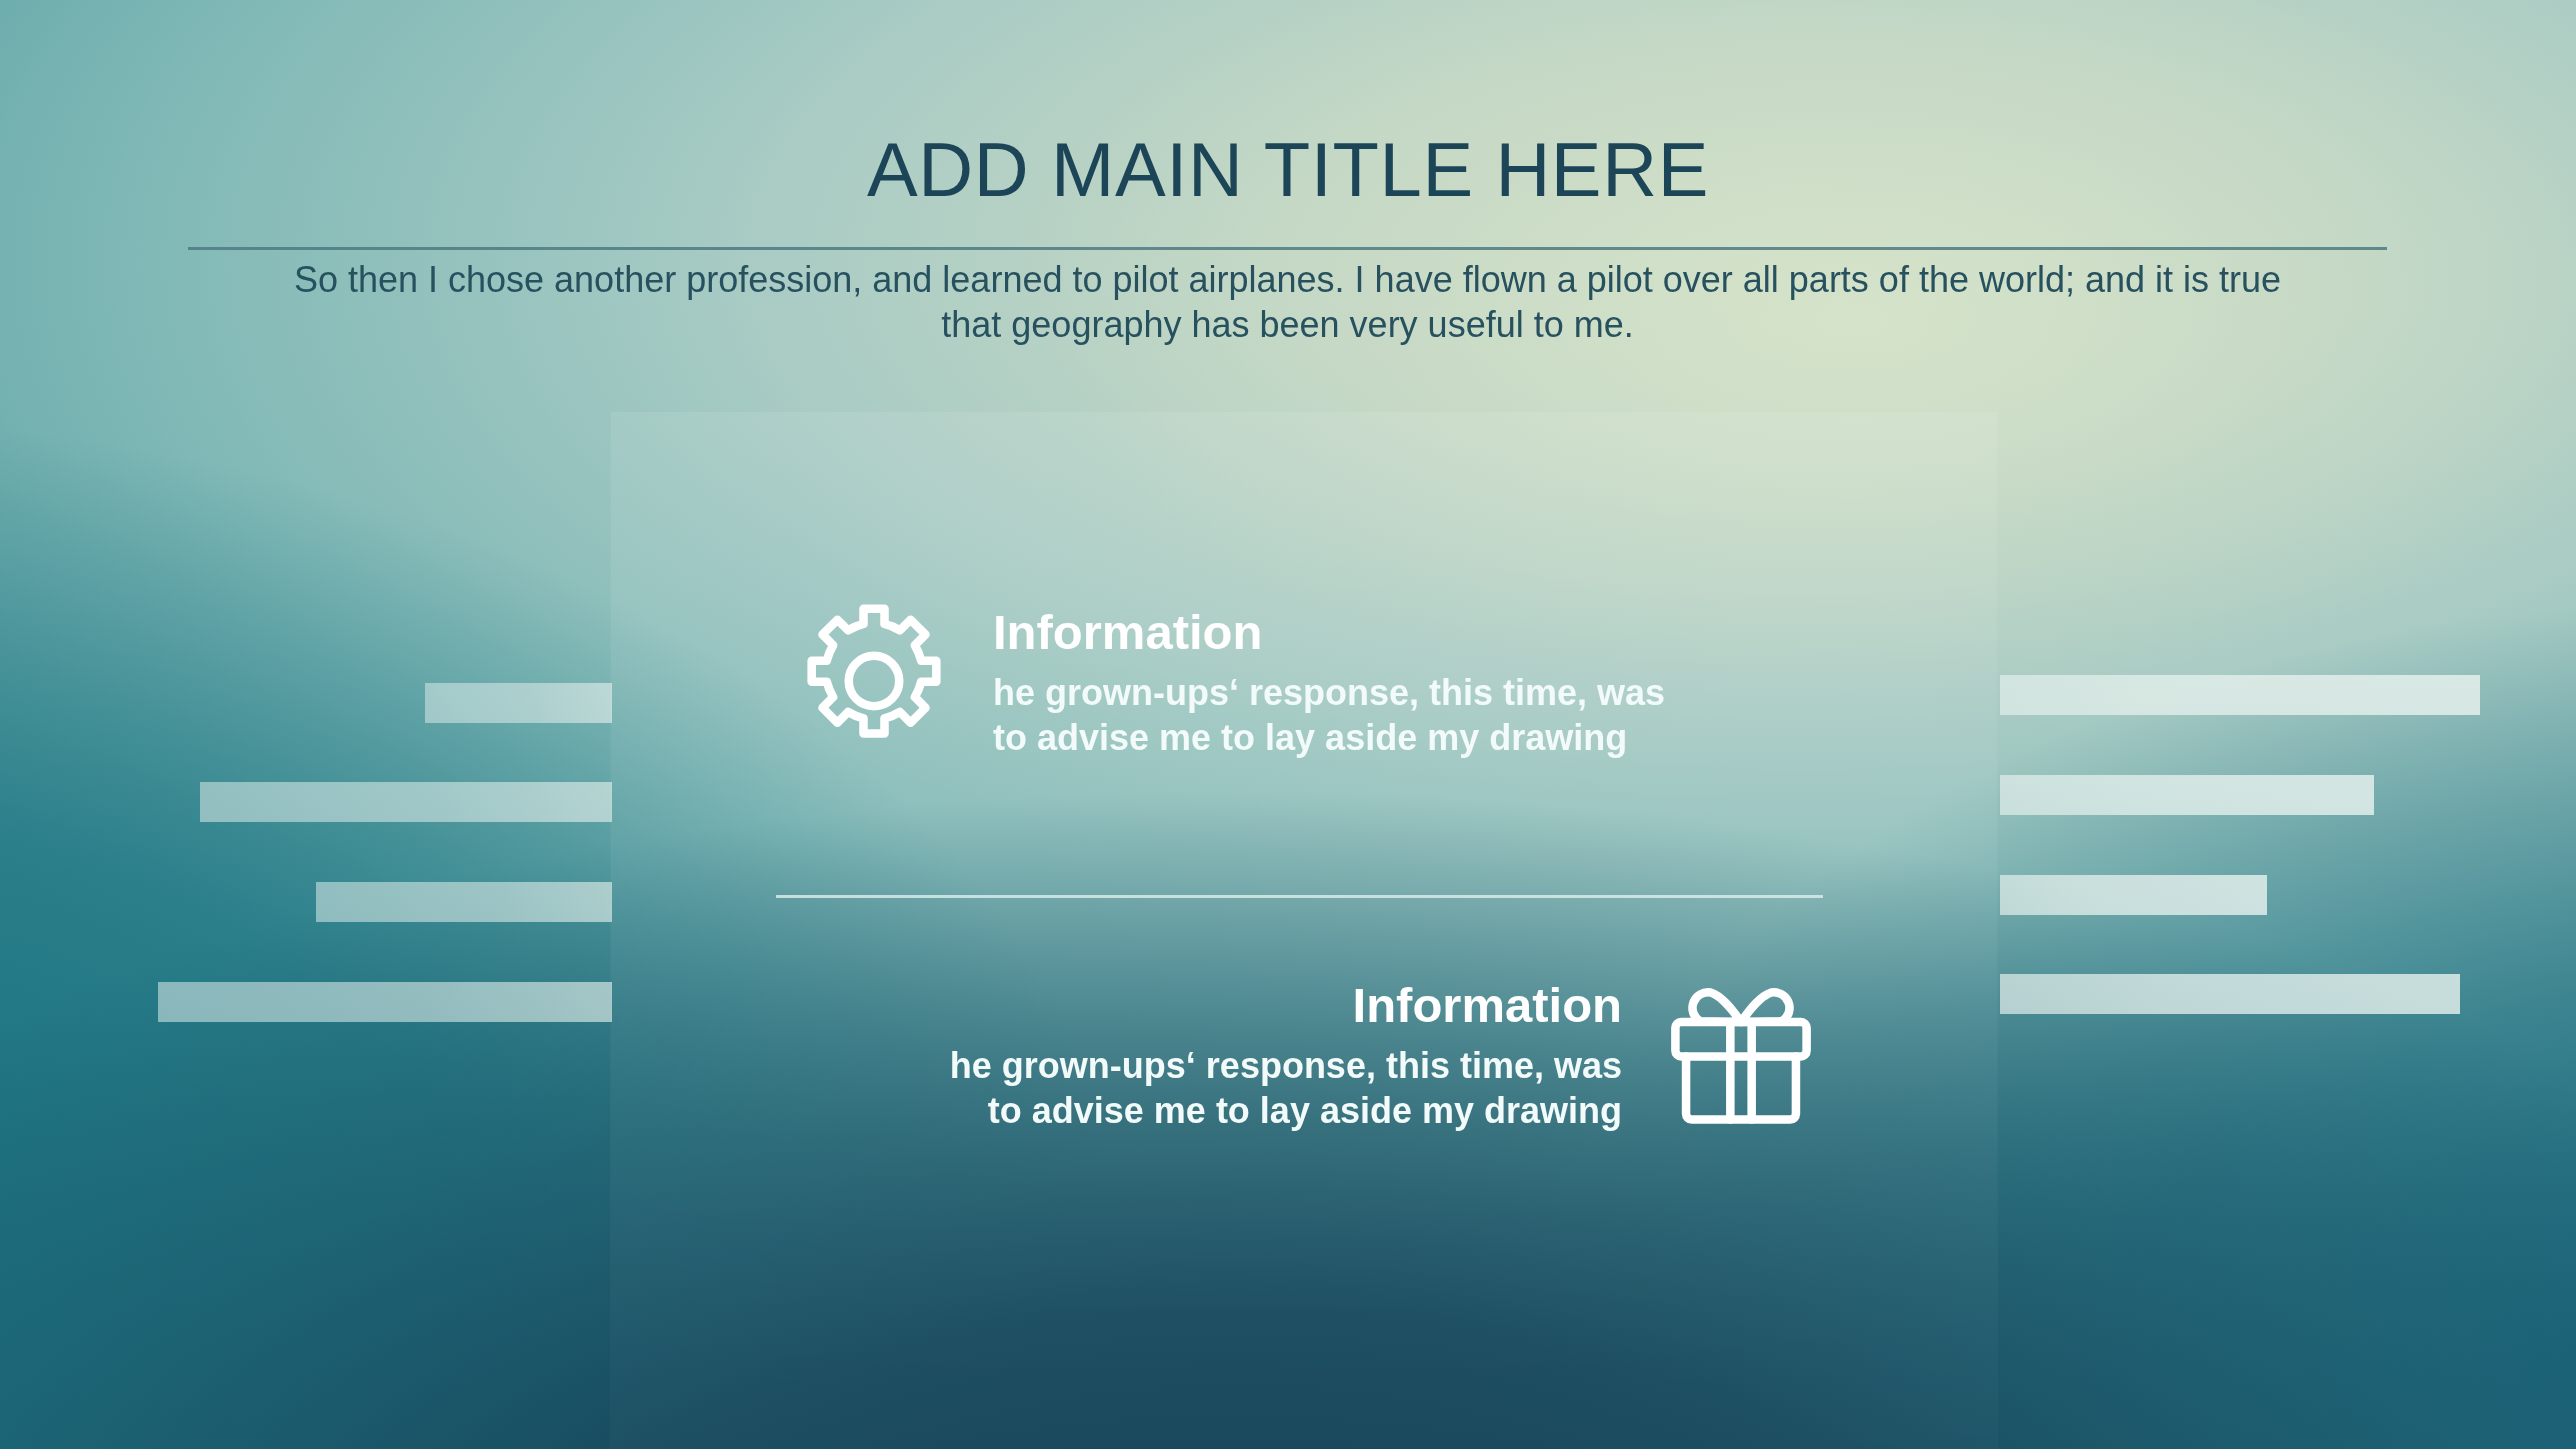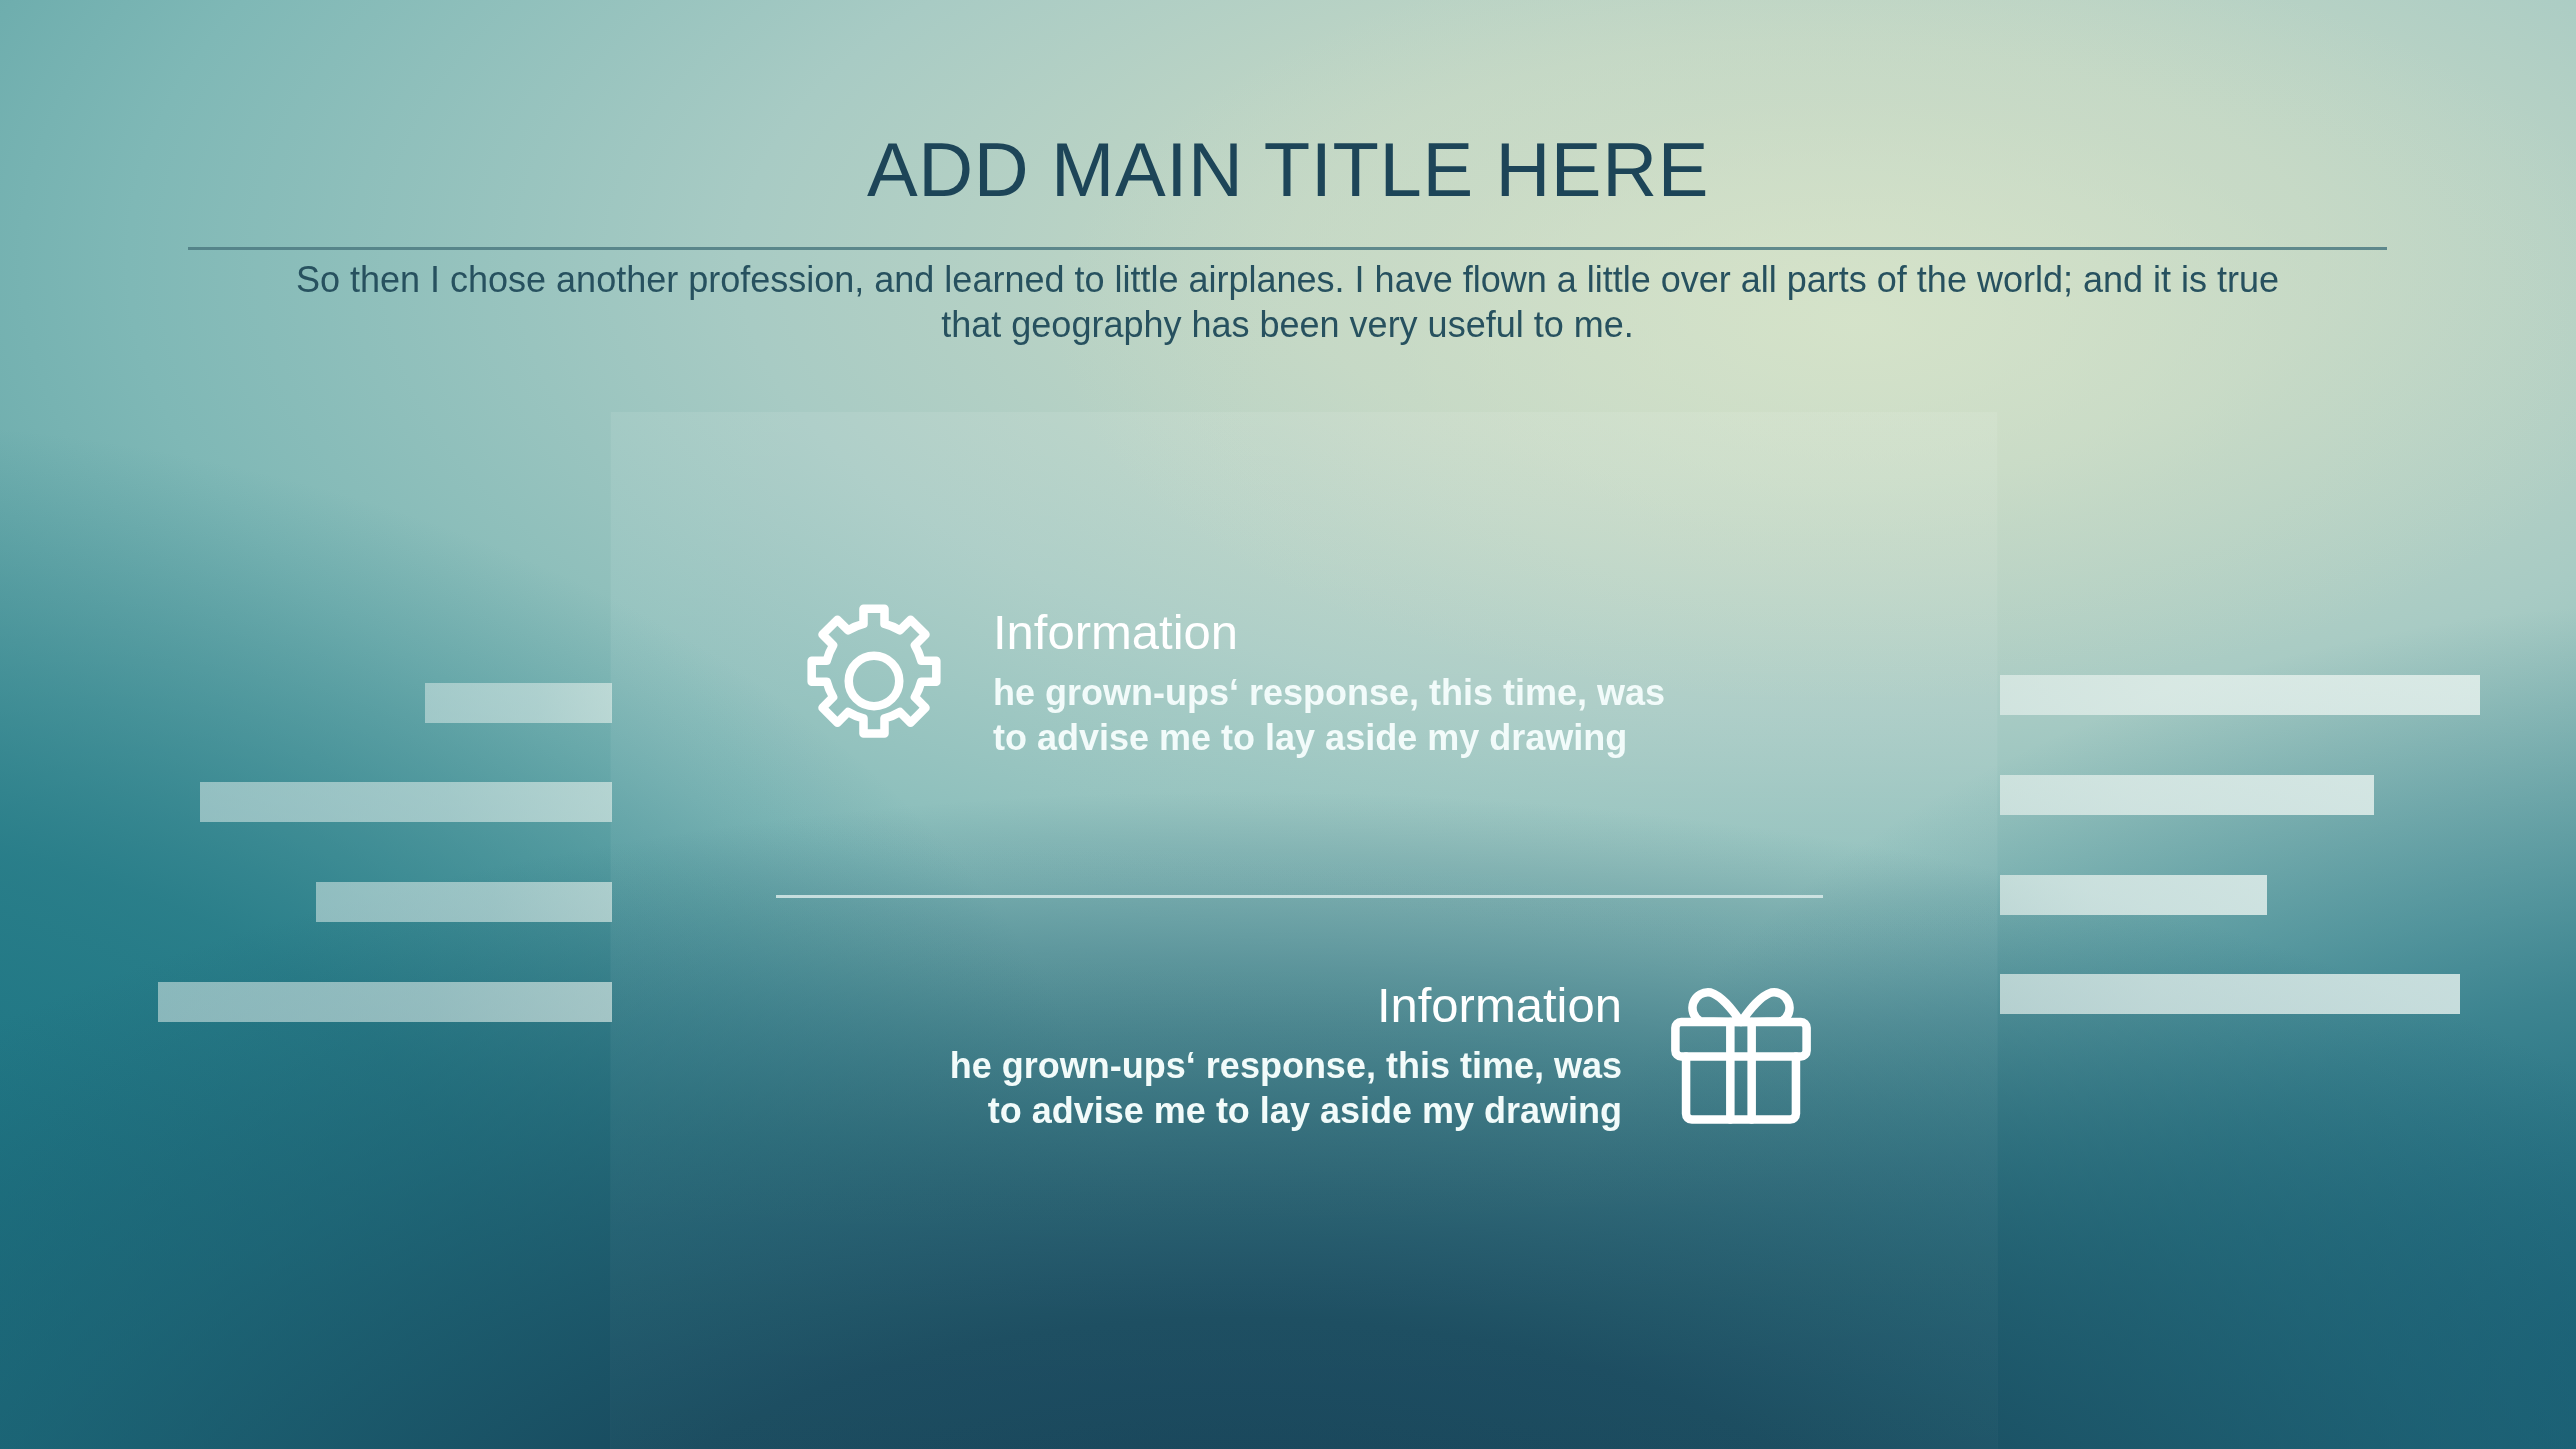--- a/index.html
+++ b/index.html
@@ -97,21 +97,21 @@
   #info-block-2 { left:805px; top:972px; width:1018px; gap:37px; flex-direction:row; justify-content:flex-end; }
 
   .info-icon { flex:0 0 auto; width:164px; height:164px; }
   .info-icon svg { display:block; width:100%; height:100%; }
 
   .info-text { padding-top:9px; }
   .info-text.right { text-align:right; }
 
   .info-heading {
     font-size:49px;
-    font-weight:400;
+    font-weight:700;
     color:#ffffff;
     line-height:1.02;
     margin-bottom:11.6px;
   }
   .info-body {
     font-size:36px;
     font-weight:700;
     color:#f2fbfa;
     line-height:1.26;
     max-width:708px;
@@ -147,21 +147,21 @@
       <div class="bar" style="left: 2000px; top: 775px; width: 374px;"></div>
       <div class="bar" style="left: 2000px; top: 875px; width: 267px;"></div>
       <div class="bar" style="left: 2000px; top: 974px; width: 460px;"></div>
     </div>
 
   <div id="center-panel"></div>
 
   <div id="header">
     <div id="page-title">ADD MAIN TITLE HERE</div>
     <div id="header-rule"></div>
-    <div id="page-subtitle">So then I chose another profession, and learned to little airplanes. I have flown a little over all parts of the world; and it is true that geography has been very useful to me.</div>
+    <div id="page-subtitle">So then I chose another profession, and learned to pilot airplanes. I have flown a pilot over all parts of the world; and it is true that geography has been very useful to me.</div>
   </div>
 
   <div class="info-block" id="info-block-1">
     <div class="info-icon">
       <svg viewBox="0 0 100 100" aria-hidden="true">
         <path d="M43.6 6 h12.8 v9.2 a35.6 35.6 0 0 1 9.4 3.9 l6.5-6.5 l9.1 9.1 l-6.5 6.5 a35.6 35.6 0 0 1 3.9 9.4 h9.2 v12.8 h-9.2 a35.6 35.6 0 0 1-3.9 9.4 l6.5 6.5 l-9.1 9.1 l-6.5-6.5 a35.6 35.6 0 0 1-9.4 3.9 v9.2 h-12.8 v-9.2 a35.6 35.6 0 0 1-9.4-3.9 l-6.5 6.5 l-9.1-9.1 l6.5-6.5 a35.6 35.6 0 0 1-3.9-9.4 h-9.2 v-12.8 h9.2 a35.6 35.6 0 0 1 3.9-9.4 l-6.5-6.5 l9.1-9.1 l6.5 6.5 a35.6 35.6 0 0 1 9.4-3.9 z" fill="none" stroke="#ffffff" stroke-width="5.2" stroke-linejoin="round"></path>
         <circle cx="50" cy="50" r="15.4" fill="none" stroke="#ffffff" stroke-width="5.2"></circle>
       </svg>
     </div>
     <div class="info-text">

